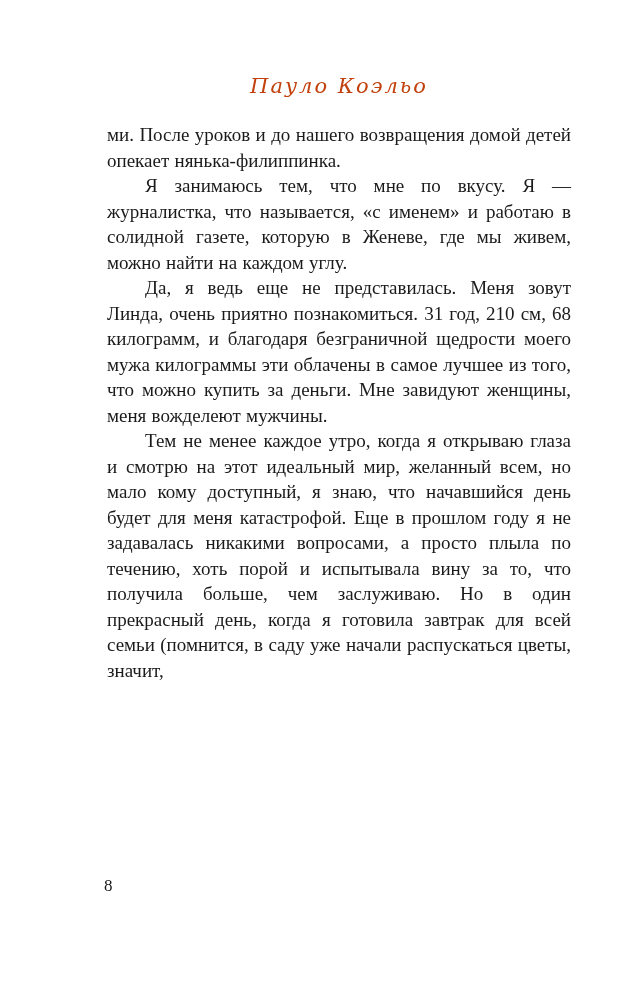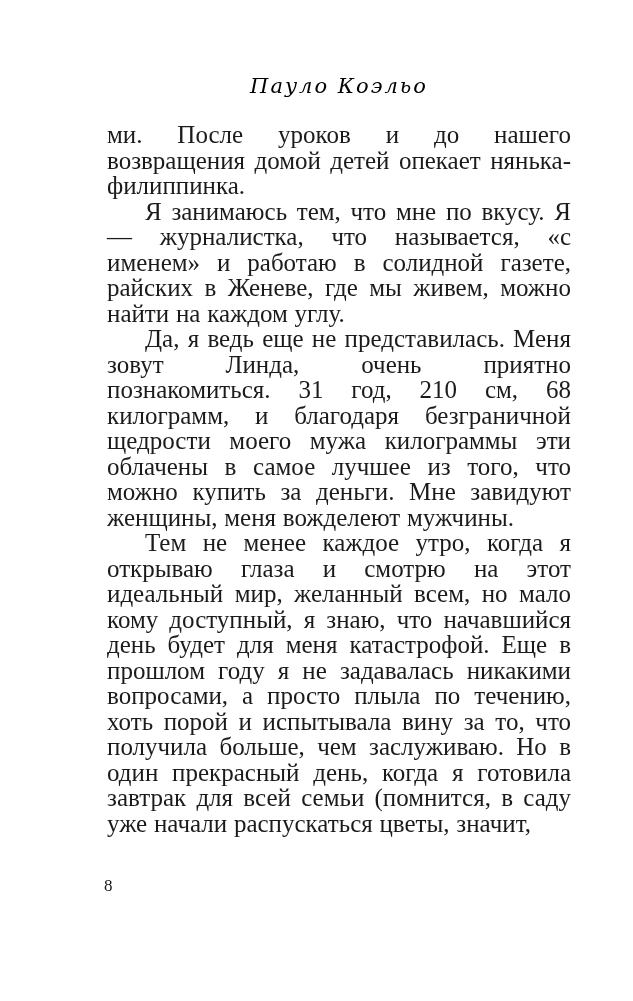--- a/index.html
+++ b/index.html
@@ -24,28 +24,28 @@
   .running-head {
     position: absolute;
     top: 74px;
     left: 107px;
     width: 464px;
     text-align: center;
     font-family: "DejaVu Serif", serif;
     font-style: italic;
     font-size: 21px;
     letter-spacing: 2px;
-    color: #000000;
+    color: #c2410c;
   }
   .body-text {
     position: absolute;
     top: 122px;
     left: 107px;
     width: 464px;
-    font-size: 25px;
+    font-size: 19px;
     line-height: 25.5px;
     text-align: justify;
     hyphens: auto;
     -webkit-hyphens: auto;
     word-spacing: 0.5px;
   }
   .body-text p {
     margin: 0;
     padding: 0;
     text-indent: 38px;
@@ -63,20 +63,20 @@
 </style>
 </head>
 <body>
 
 <div class="book-page">
 
   <div class="running-head">Пауло Коэльо</div>
 
   <div class="body-text">
     <p class="no-indent">ми. После уроков и до нашего возвращения домой детей опекает нянька-филиппинка.</p>
-    <p>Я занимаюсь тем, что мне по вкусу. Я — журналистка, что называется, «с именем» и работаю в солидной газете, райских в Женеве, где мы живем, можно найти на каждом углу.</p>
+    <p>Я занимаюсь тем, что мне по вкусу. Я — журналистка, что называется, «с именем» и работаю в солидной газете, которую в Женеве, где мы живем, можно найти на каждом углу.</p>
     <p>Да, я ведь еще не представилась. Меня зовут Линда, очень приятно познакомиться. 31 год, 210 см, 68 килограмм, и благодаря безграничной щедрости моего мужа килограммы эти облачены в самое лучшее из того, что можно купить за деньги. Мне завидуют женщины, меня вожделеют мужчины.</p>
     <p>Тем не менее каждое утро, когда я открываю глаза и смотрю на этот идеальный мир, желанный всем, но мало кому доступный, я знаю, что начавшийся день будет для меня катастрофой. Еще в прошлом году я не задавалась никакими вопросами, а просто плыла по течению, хоть порой и испытывала вину за то, что получила больше, чем заслуживаю. Но в один прекрасный день, когда я готовила завтрак для всей семьи (помнится, в саду уже начали распускаться цветы, значит,</p>
   </div>
 
   <div class="page-number">8</div>
 
 </div>
 
 </body></html>

